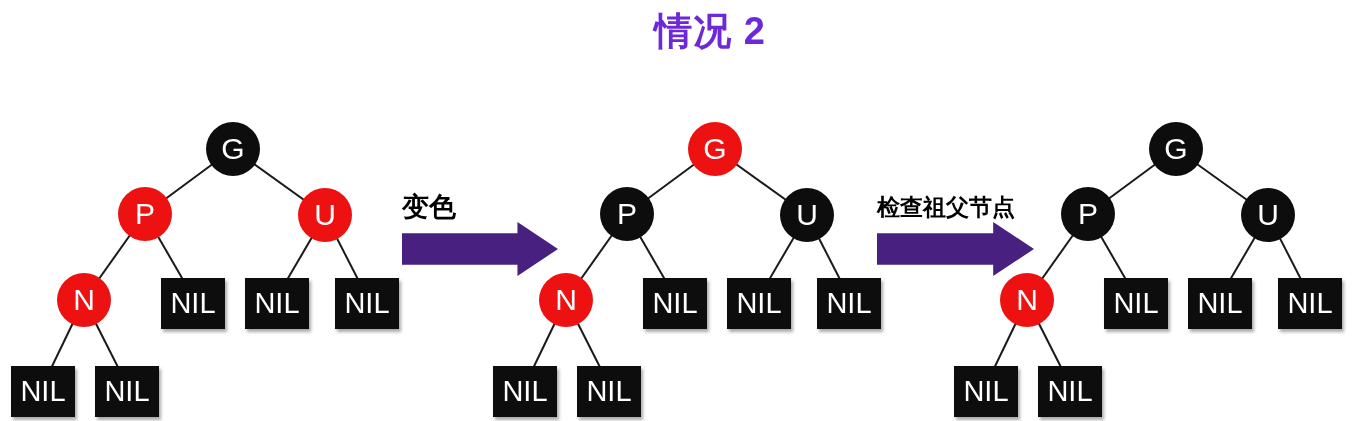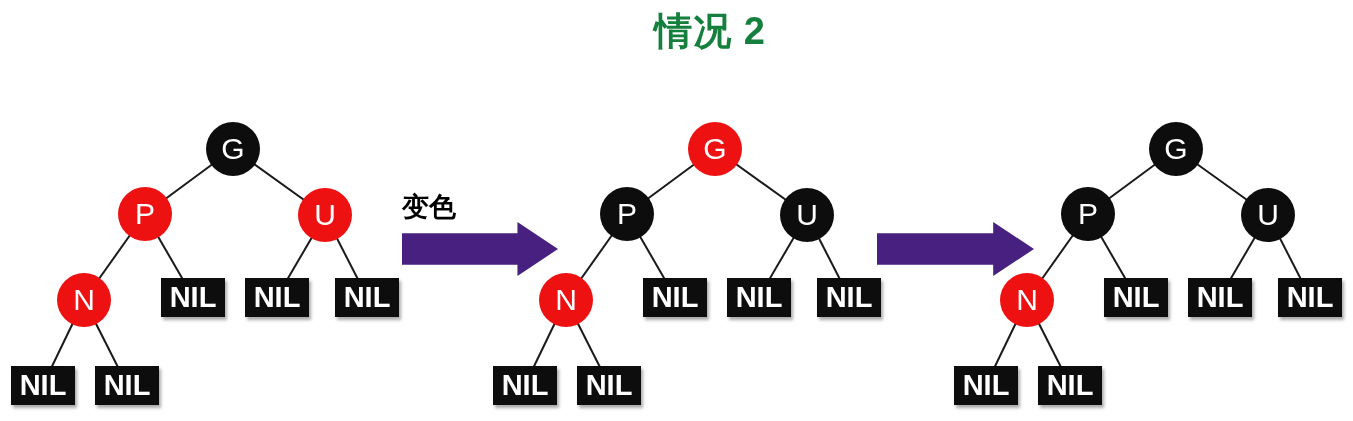--- a/index.html
+++ b/index.html
@@ -1,35 +1,35 @@
 <!DOCTYPE html>
 <html><head>
 <meta charset="utf-8">
 <style>
   * { margin:0; padding:0; box-sizing:border-box; }
   html,body { width:1353px; height:421px; background:#ffffff; overflow:hidden;
               font-family:"Liberation Sans", sans-serif; }
   .canvas { position:absolute; left:0; top:0; width:1353px; height:421px; background:#ffffff; }
 
   .title { position:absolute; left:710px; top:6px; transform:translateX(-50%);
-           font-size:38px; font-weight:bold; color:#15803d; white-space:nowrap; letter-spacing:1px; }
+           font-size:38px; font-weight:bold; color:#6d28d9; white-space:nowrap; letter-spacing:1px; }
 
   .tree { position:absolute; top:120px; width:390px; height:295px; }
   .tree-1 { left:10px; }
   .tree-2 { left:492px; }
   .tree-3 { left:953px; }
 
   .edges { position:absolute; left:0; top:0; }
   .edges line { stroke:#1a1a1a; stroke-width:2; }
 
   .node { position:absolute; display:flex; align-items:center; justify-content:center; color:#ffffff; }
   .circle { width:54px; height:54px; border-radius:50%; font-size:30px; font-weight:400; background:#0d0d0d; }
   .circle[data-color="red"]   { background:#ee1111; }
   .circle[data-color="black"] { background:#0d0d0d; }
-  .nil { width:64px; height:39px; background:#0d0d0d; font-size:29px; font-weight:bold;
+  .nil { width:64px; height:51px; background:#0d0d0d; font-size:29px; font-weight:normal;
          box-shadow:2px 3px 3px rgba(125,125,125,0.65); }
 
   .pos-G    { left:196px; top:2px;   }
   .pos-P    { left:108px; top:67px;  }
   .pos-U    { left:288px; top:68px;  }
   .pos-N    { left:47px;  top:153px; }
   .pos-NILP { left:151px; top:158px; }
   .pos-NILUL{ left:235px; top:158px; }
   .pos-NILUR{ left:325px; top:158px; }
   .pos-NILNL{ left:1px;   top:246px; }
@@ -107,20 +107,21 @@
     <div class="node circle pos-N" data-color="red">
         <span>N</span>
       </div>
     <div class="node nil pos-NILP">NIL</div>
     <div class="node nil pos-NILUL">NIL</div>
     <div class="node nil pos-NILUR">NIL</div>
     <div class="node nil pos-NILNL">NIL</div>
     <div class="node nil pos-NILNR">NIL</div>
   </div>
 
+  <div class="arrow-label arrow-label-2">检查祖父节点</div>
   <div class="arrow arrow-2"></div>
 
   <div class="tree tree-3">
     <svg class="edges" width="390" height="295">
       <line x1="223" y1="29" x2="135" y2="94"></line>
       <line x1="223" y1="29" x2="315" y2="95"></line>
       <line x1="135" y1="94" x2="74" y2="180"></line>
       <line x1="135" y1="94" x2="183" y2="177"></line>
       <line x1="315" y1="95" x2="267" y2="177"></line>
       <line x1="315" y1="95" x2="357" y2="177"></line>

